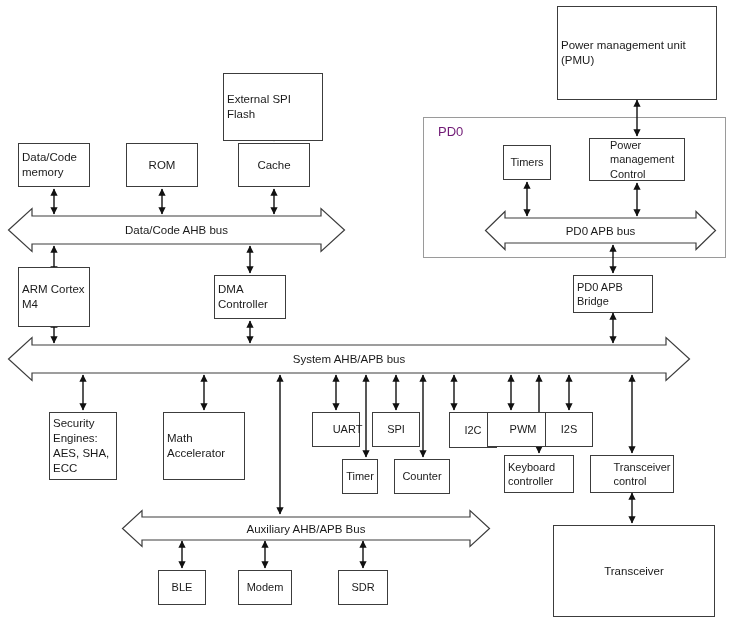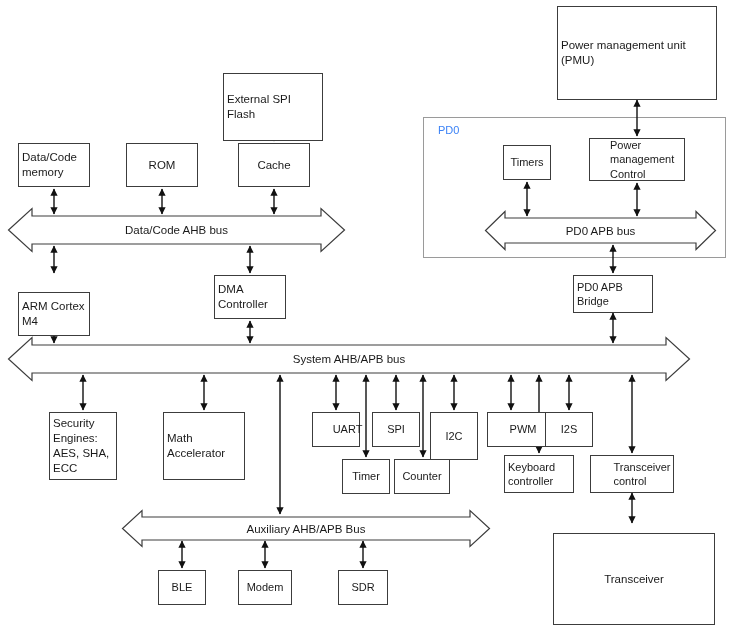--- a/index.html
+++ b/index.html
@@ -4,21 +4,21 @@
 <title>SoC Block Diagram</title>
 <style>
   html,body{margin:0;padding:0;background:#ffffff;}
   body{font-family:"Liberation Sans","DejaVu Sans",sans-serif;}
   #canvas{position:relative;width:750px;height:625px;background:#fff;overflow:hidden;}
   .box{position:absolute;box-sizing:border-box;border:1px solid #3c3c3c;background:#fff;
        display:flex;align-items:center;justify-content:center;text-align:left;
        font-size:11.5px;color:#1a1a1a;line-height:1.30;padding:2px 3px;z-index:6;}
   .box.small{font-size:11px;}
   .group{position:absolute;box-sizing:border-box;border:1px solid #9a9a9a;background:#fff;z-index:1;}
-  .group-label{position:absolute;font-size:11px;color:#3b82f6;z-index:3;}
+  .group-label{position:absolute;font-size:13px;color:#701a75;z-index:3;}
   .bus{position:absolute;z-index:4;}
   .bus svg{display:block;overflow:visible;}
   .bus-label{position:absolute;width:100%;text-align:center;font-size:11.5px;color:#1a1a1a;
              top:50%;transform:translateY(-50%);z-index:5;pointer-events:none;}
   .conn{position:absolute;z-index:5;}
   .conn svg{display:block;overflow:visible;}
 </style>
 </head>
 <body>
 
@@ -26,40 +26,40 @@
 
   <div class="group" style="left:423px;top:117px;width:727px;height:141px;width:303px;"></div>
   <div class="group-label" style="left:438px;top:124px;">PD0</div>
 
   <div class="box" style="left:223px;top:33px;width:100px;height:68px;margin-top:40px;">External SPI Flash</div>
 
   <div class="box" style="left:18px;top:143px;width:72px;height:44px;">Data/Code memory</div>
   <div class="box" style="left:126px;top:143px;width:72px;height:44px;">ROM</div>
   <div class="box" style="left:238px;top:143px;width:72px;height:44px;">Cache</div>
 
-  <div class="box" style="left:18px;top:292px;width:72px;height:44px;">ARM Cortex M4</div>
+  <div class="box" style="left:18px;top:267px;width:72px;height:60px;">ARM Cortex M4</div>
   <div class="box" style="left:214px;top:275px;width:72px;height:44px;">DMA Controller</div>
 
   <div class="box" style="left:49px;top:412px;width:68px;height:68px;">Security Engines: AES, SHA, ECC</div>
   <div class="box" style="left:163px;top:412px;width:82px;height:68px;">Math Accelerator</div>
 
   <div class="box small" style="left:312px;top:412px;width:48px;height:35px;padding-left:26px;">UART</div>
   <div class="box small" style="left:372px;top:412px;width:48px;height:35px;">SPI</div>
-  <div class="box small" style="left:430px;top:412px;width:48px;height:48px;">I2C</div>
+  <div class="box small" style="left:449px;top:412px;width:48px;height:36px;">I2C</div>
 
-  <div class="box small" style="left:342px;top:459px;width:48px;height:35px;">Timer</div>
+  <div class="box small" style="left:342px;top:459px;width:36px;height:35px;">Timer</div>
   <div class="box small" style="left:394px;top:459px;width:56px;height:35px;">Counter</div>
 
   <div class="box small" style="left:487px;top:412px;width:72px;height:35px;">PWM</div>
   <div class="box small" style="left:545px;top:412px;width:48px;height:35px;">I2S</div>
 
   <div class="box small" style="left:504px;top:455px;width:70px;height:38px;">Keyboard controller</div>
   <div class="box small" style="left:590px;top:455px;width:84px;height:38px;padding-left:23px;">Transceiver control</div>
 
-  <div class="box" style="left:553px;top:525px;width:162px;height:92px;margin-top:8px;">Transceiver</div>
+  <div class="box" style="left:553px;top:525px;width:162px;height:92px;">Transceiver</div>
 
   <div class="box small" style="left:158px;top:570px;width:48px;height:35px;">BLE</div>
   <div class="box small" style="left:238px;top:570px;width:54px;height:35px;">Modem</div>
   <div class="box small" style="left:338px;top:570px;width:50px;height:35px;">SDR</div>
 
   <div class="box" style="left:557px;top:6px;width:160px;height:94px;">Power management unit (PMU)</div>
 
   <div class="box small" style="left:503px;top:145px;width:48px;height:35px;">Timers</div>
   <div class="box small" style="left:589px;top:138px;width:96px;height:43px;padding-left:20px;">Power management Control</div>
 

